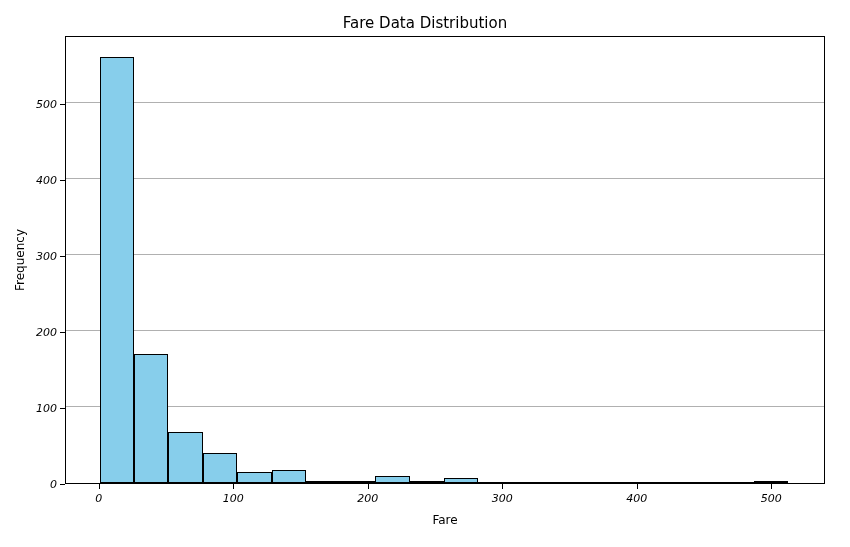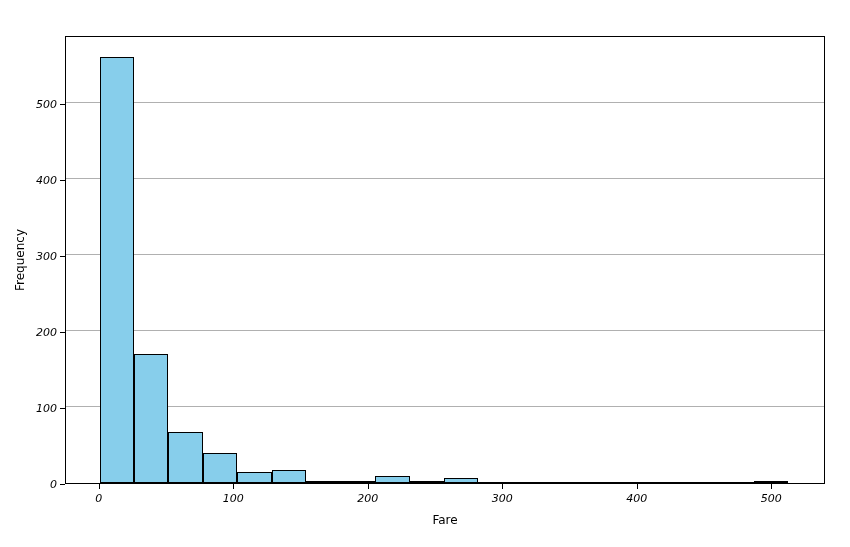--- a/index.html
+++ b/index.html
@@ -69,20 +69,21 @@
     font-size: 12px;
     text-align: center;
     transform: translate(-50%, -50%) rotate(-90deg);
     transform-origin: center;
   }
 </style>
 </head>
 <body>
 
 <div class="chart-wrap">
+  <div class="title" style="top: 14px;">Fare Data Distribution</div>
   <div class="plot-area" id="plot" style="left: 65px; top: 36px; width: 760px; height: 448px;">
       <div class="gridline" style="bottom: 75.9322px;"></div>
       <div class="gridline" style="bottom: 151.864px;"></div>
       <div class="gridline" style="bottom: 227.797px;"></div>
       <div class="gridline" style="bottom: 303.729px;"></div>
       <div class="gridline" style="bottom: 379.661px;"></div>
       <div class="bar" style="left: 33.6283px; width: 34.4354px; height: 425.98px; background: rgb(135, 206, 235); border: 1px solid rgb(0, 0, 0);"></div>
       <div class="bar" style="left: 68.0637px; width: 34.4354px; height: 129.085px; background: rgb(135, 206, 235); border: 1px solid rgb(0, 0, 0);"></div>
       <div class="bar" style="left: 102.499px; width: 34.4354px; height: 50.8746px; background: rgb(135, 206, 235); border: 1px solid rgb(0, 0, 0);"></div>
       <div class="bar" style="left: 136.935px; width: 34.4354px; height: 30.3729px; background: rgb(135, 206, 235); border: 1px solid rgb(0, 0, 0);"></div>

